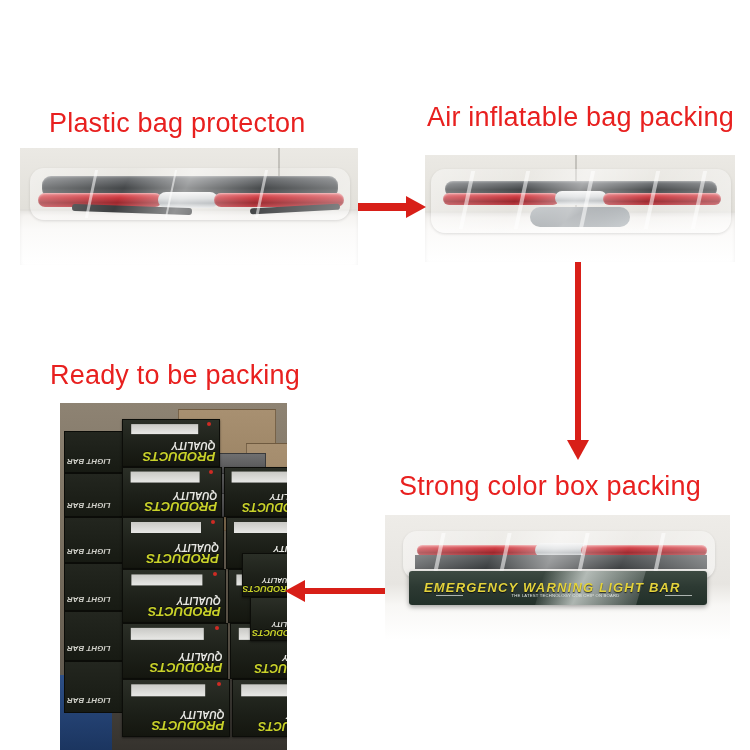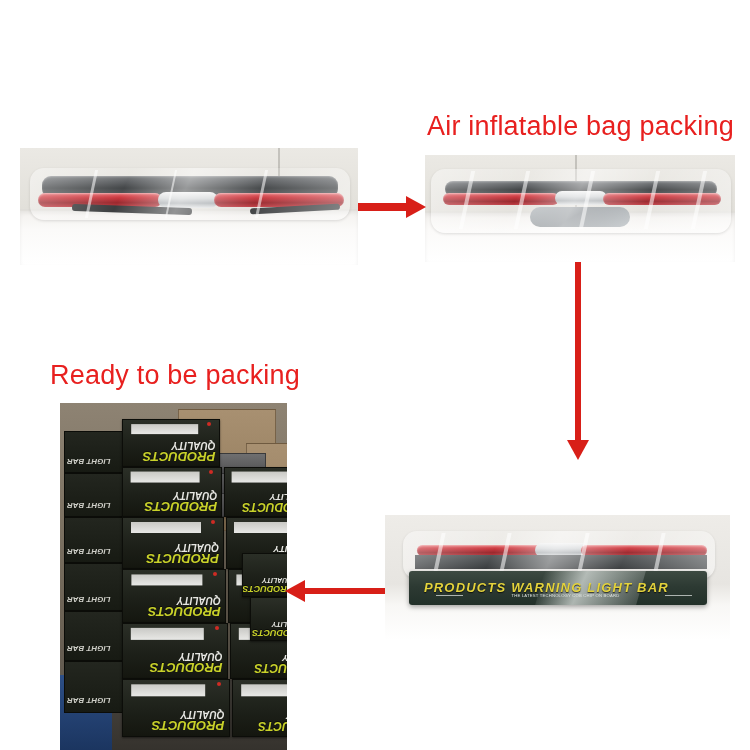--- a/index.html
+++ b/index.html
@@ -10,21 +10,21 @@
   }
   .stage{position:absolute;inset:0;width:750px;height:750px;background:#fff;}
 
   
   .caption{
     position:absolute;color:#e8201f;white-space:nowrap;
     font-family:"Liberation Sans", sans-serif;
     font-weight:400;font-size:27px;line-height:1;letter-spacing:.2px;
   }
   #cap1{left:49px;top:110px;}
-  #cap2{left:427px;top:113px;text-align:center;}
+  #cap2{left:427px;top:104px;text-align:center;}
   #cap3{left:50px;top:362px;}
   #cap4{left:399px;top:473px;}
 
   
   .photo{position:absolute;overflow:hidden;background:#cfcdc8;}
 
   
   .wallbg{
     width:100%;height:100%;position:absolute;inset:0;
     background:
@@ -145,22 +145,24 @@
   .arrow-head{position:absolute;width:0;height:0;}
   .ah-right{border-top:11px solid transparent;border-bottom:11px solid transparent;border-left:20px solid #d81f18;}
   .ah-left{border-top:11px solid transparent;border-bottom:11px solid transparent;border-right:20px solid #d81f18;}
   .ah-down{border-left:11px solid transparent;border-right:11px solid transparent;border-top:20px solid #d81f18;}
 </style>
 </head>
 <body>
 
 <div class="stage">
 
+  <div class="caption" id="cap1">Plastic bag protecton</div>
   <div class="caption" id="cap2">Air inflatable bag packing</div>
   <div class="caption" id="cap3">Ready to be packing</div>
+  <div class="caption" id="cap4">Strong color box packing</div>
 
   <div class="photo" style="left:20px;top:148px;width:338px;height:117px;">
     <div class="wallbg"></div>
     <div class="wallseam" style="left:258px;"></div>
     <div class="tabletop"></div>
 
     <div class="lightbar bar-body" style="left:22px;top:28px;width:296px;height:22px;"></div>
     <div class="lightbar bar-red" style="left:18px;top:45px;width:124px;height:14px;"></div>
     <div class="lightbar bar-clear" style="left:138px;top:44px;width:60px;height:16px;"></div>
     <div class="lightbar bar-red" style="left:194px;top:45px;width:130px;height:14px;"></div>
@@ -338,21 +340,21 @@
     <div style="position:absolute;left:30px;top:40px;width:292px;height:14px;
                 background:linear-gradient(180deg,#45494b,#232628);"></div>
     <div class="bag" style="left:18px;top:16px;width:312px;height:48px;"></div>
     <div class="crease" style="left:52px;top:18px;width:4px;height:44px;"></div>
     <div class="crease" style="left:118px;top:18px;width:4px;height:44px;"></div>
     <div class="crease" style="left:196px;top:18px;width:4px;height:44px;"></div>
     <div class="crease" style="left:272px;top:18px;width:4px;height:44px;"></div>
 
     <div class="colorbox" style="left:24px;top:56px;width:298px;height:34px;">
       <div class="swoosh"></div>
-      <div class="title" style="font-size:13px;">PRODUCTS WARNING LIGHT BAR</div>
+      <div class="title" style="font-size:13px;">EMERGENCY WARNING LIGHT BAR</div>
       <div class="subline" style="left:9%;width:9%;"></div>
       <div class="sub" style="font-size:4.2px;letter-spacing:.2px;">THE LATEST TECHNOLOGY COB CHIP ON BOARD</div>
       <div class="subline" style="right:5%;width:9%;"></div>
     </div>
   </div>
 
   <div>
     <div class="arrow-line" style="left:358px;top:203px;width:52px;height:8px;"></div>
     <div class="arrow-head ah-right" style="left:406px;top:196px;"></div>
   </div>

